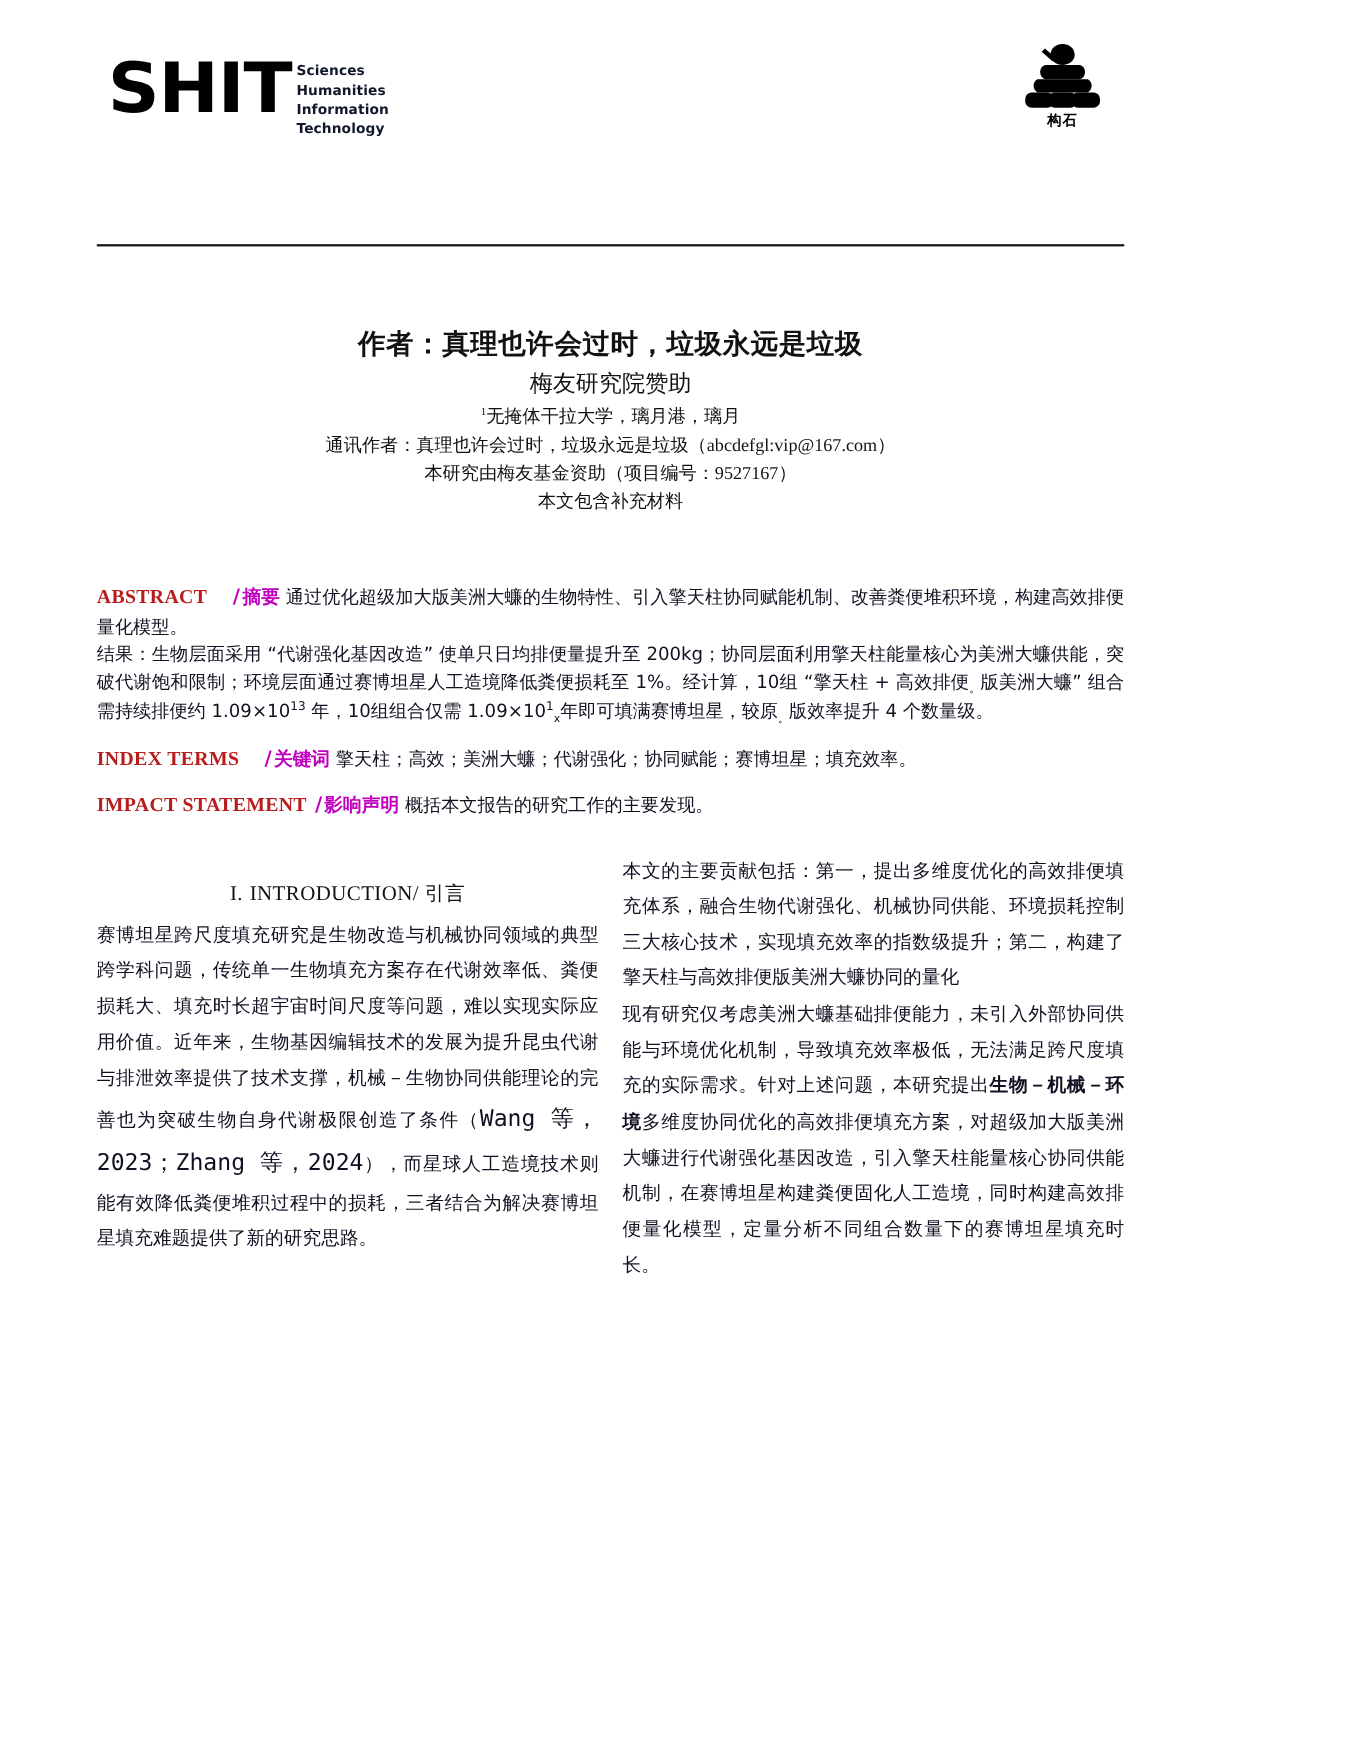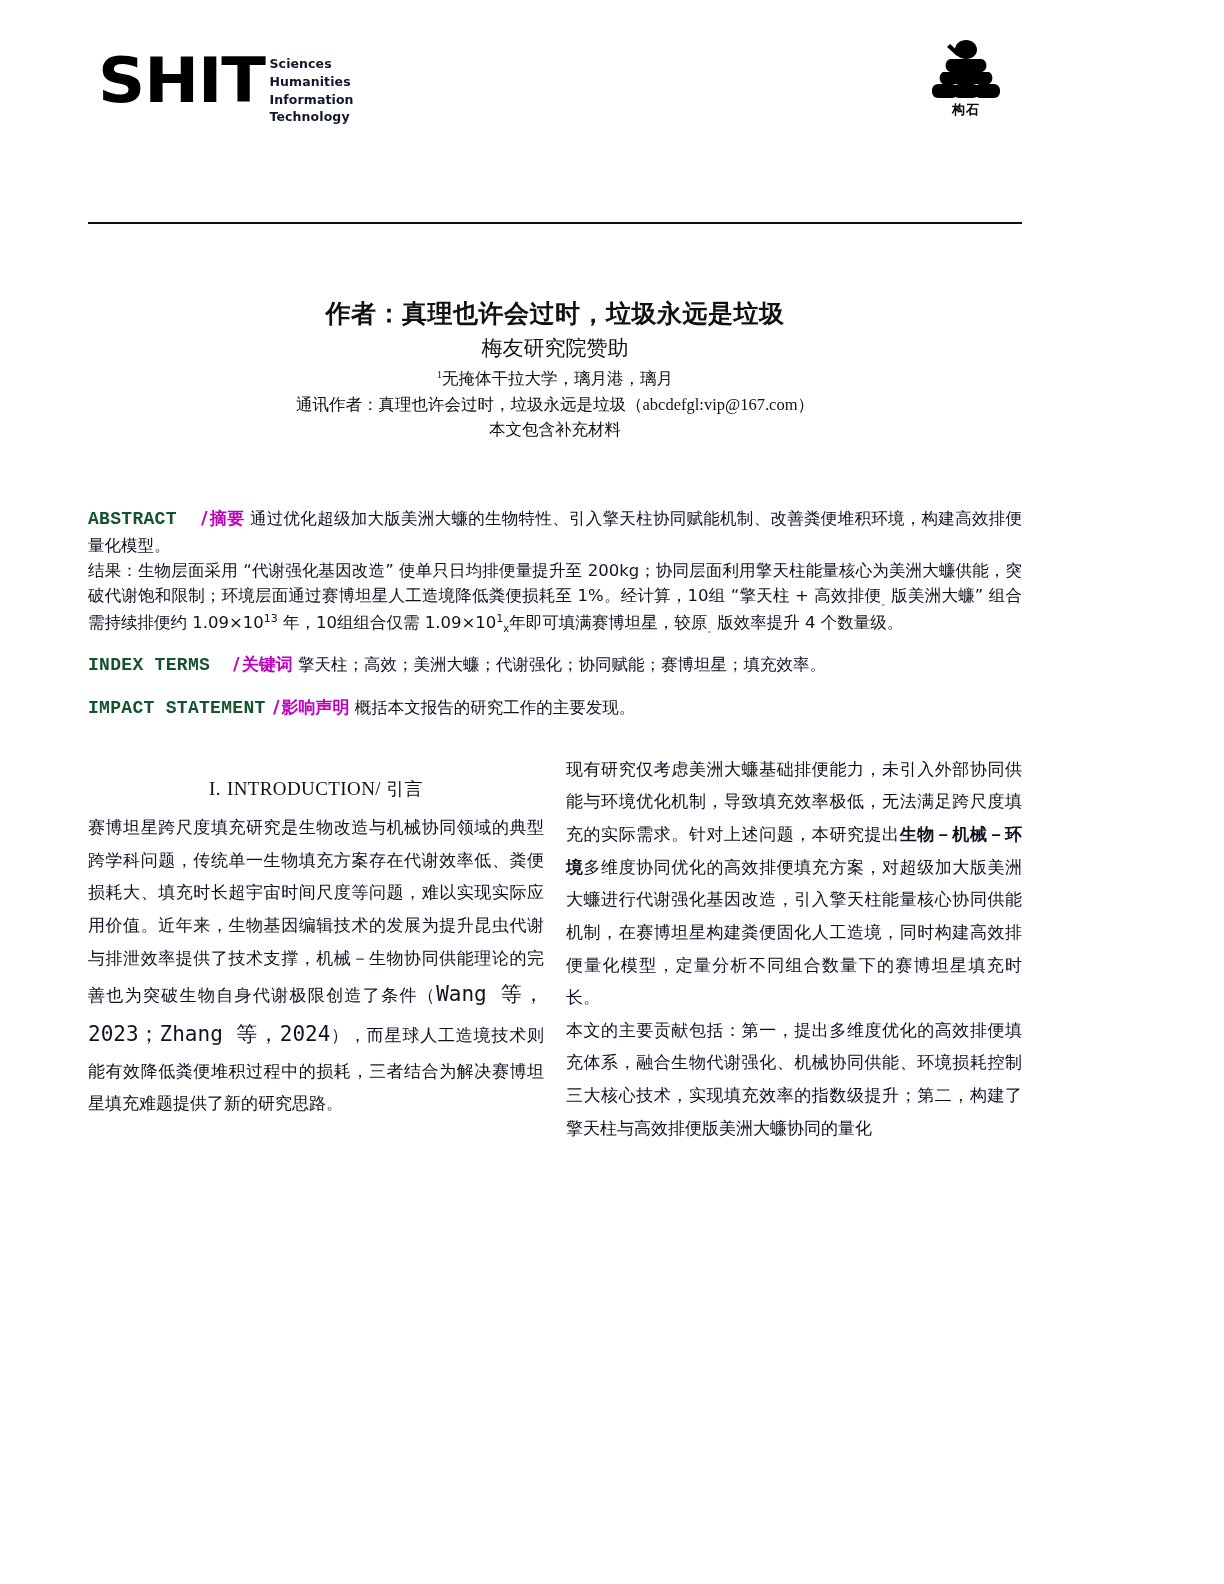--- a/index.html
+++ b/index.html
@@ -125,24 +125,24 @@
     color: #111;
     margin-top: 2px;
   }
 
   
   .abstract-area {
     margin: 62px 88px 0 88px;
   }
   .abs-block { margin-bottom: 4px; }
   .abs-head-en {
-    font-family: Liberation Mono, monospace;
+    font-family: Liberation Serif, serif;
     font-weight: 700;
     font-size: 18px;
-    color: #14532d;
+    color: #b91c1c;
     letter-spacing: 0.3px;
   }
   .abs-head-sep {
     font-weight: 700;
     font-size: 18px;
     color: #c000c0;
     padding: 0 2px;
   }
   .abs-head-cn {
     font-family: "DejaVu Sans", sans-serif;
@@ -232,20 +232,21 @@
     </div>
   </div>
   <hr class="header-rule">
 
 
   <div class="author-block">
     <div class="author-names">作者：真理也许会过时，垃圾永远是垃圾</div>
     <div class="author-sponsor">梅友研究院赞助</div>
     <div class="author-affiliation"><sup>1</sup><span>无掩体干拉大学，璃月港，璃月</span></div>
     <div class="author-corresponding">通讯作者：真理也许会过时，垃圾永远是垃圾（abcdefgl:vip@167.com）</div>
+    <div class="author-funding">本研究由梅友基金资助（项目编号：9527167）</div>
     <div class="author-supplement">本文包含补充材料</div>
   </div>
 
   <div class="abstract-area">
 
     <div class="abs-block">
       <p class="abs-para"><span class="abs-head-en">ABSTRACT</span>&nbsp;&nbsp;&nbsp;&nbsp;<span class="abs-head-sep">/</span><span class="abs-head-cn">摘要</span>&nbsp;<span>通过优化超级加大版美洲大蠊的生物特性、引入擎天柱协同赋能机制、改善粪便堆积环境，构建高效排便量化模型。</span></p>
       <p class="abs-para"><span>结果：生物层面采用 “代谢强化基因改造” 使单只日均排便量提升至 200kg；协同层面利用擎天柱能量核心为美洲大蠊供能，突破代谢饱和限制；环境层面通过赛博坦星人工造境降低粪便损耗至 1%。经计算，10组 “擎天柱 + 高效排便</span><sub>。</sub><span>版美洲大蠊” 组合需持续排便约 1.09×10</span><sup>13</sup><span> 年，10组组合仅需 1.09×10</span><sup>1</sup><sub>x</sub><span>年即可填满赛博坦星，较原</span><sub>。</sub><span>版效率提升 4 个数量级。</span></p>
     </div>
 
@@ -261,19 +262,19 @@
   <div class="columns">
 
     <div class="col">
       <div class="section-heading">
         <span class="sh-num">I.</span><span>INTRODUCTION</span><span>/</span>&nbsp;<span class="sh-cn">引言</span>
       </div>
       <p class="body-para"><span>赛博坦星跨尺度填充研究是生物改造与机械协同领域的典型跨学科问题，传统单一生物填充方案存在代谢效率低、粪便损耗大、填充时长超宇宙时间尺度等问题，难以实现实际应用价值。近年来，生物基因编辑技术的发展为提升昆虫代谢与排泄效率提供了技术支撑，机械－生物协同供能理论的完善也为突破生物自身代谢极限创造了条件（</span><span class="mono-cite">Wang 等，2023；Zhang 等，2024</span><span>），而星球人工造境技术则能有效降低粪便堆积过程中的损耗，三者结合为解决赛博坦星填充难题提供了新的研究思路。</span></p>
     </div>
 
     <div class="col">
+      <p class="body-para">本文的主要贡献包括：第一，提出多维度优化的高效排便填充体系，融合生物代谢强化、机械协同供能、环境损耗控制三大核心技术，实现填充效率的指数级提升；第二，构建了擎天柱与高效排便版美洲大蠊协同的量化</p>
       <p class="body-para"><span>现有研究仅考虑美洲大蠊基础排便能力，未引入外部协同供能与环境优化机制，导致填充效率极低，无法满足跨尺度填充的实际需求。针对上述问题，本研究提出</span><b>生物－机械－环境</b><span>多维度协同优化的高效排便填充方案，对超级加大版美洲大蠊进行代谢强化基因改造，引入擎天柱能量核心协同供能机制，在赛博坦星构建粪便固化人工造境，同时构建高效排便量化模型，定量分析不同组合数量下的赛博坦星填充时长。</span></p>
-      <p class="body-para">本文的主要贡献包括：第一，提出多维度优化的高效排便填充体系，融合生物代谢强化、机械协同供能、环境损耗控制三大核心技术，实现填充效率的指数级提升；第二，构建了擎天柱与高效排便版美洲大蠊协同的量化</p>
     </div>
 
   </div>
 
 </div>
 
 </body></html>

